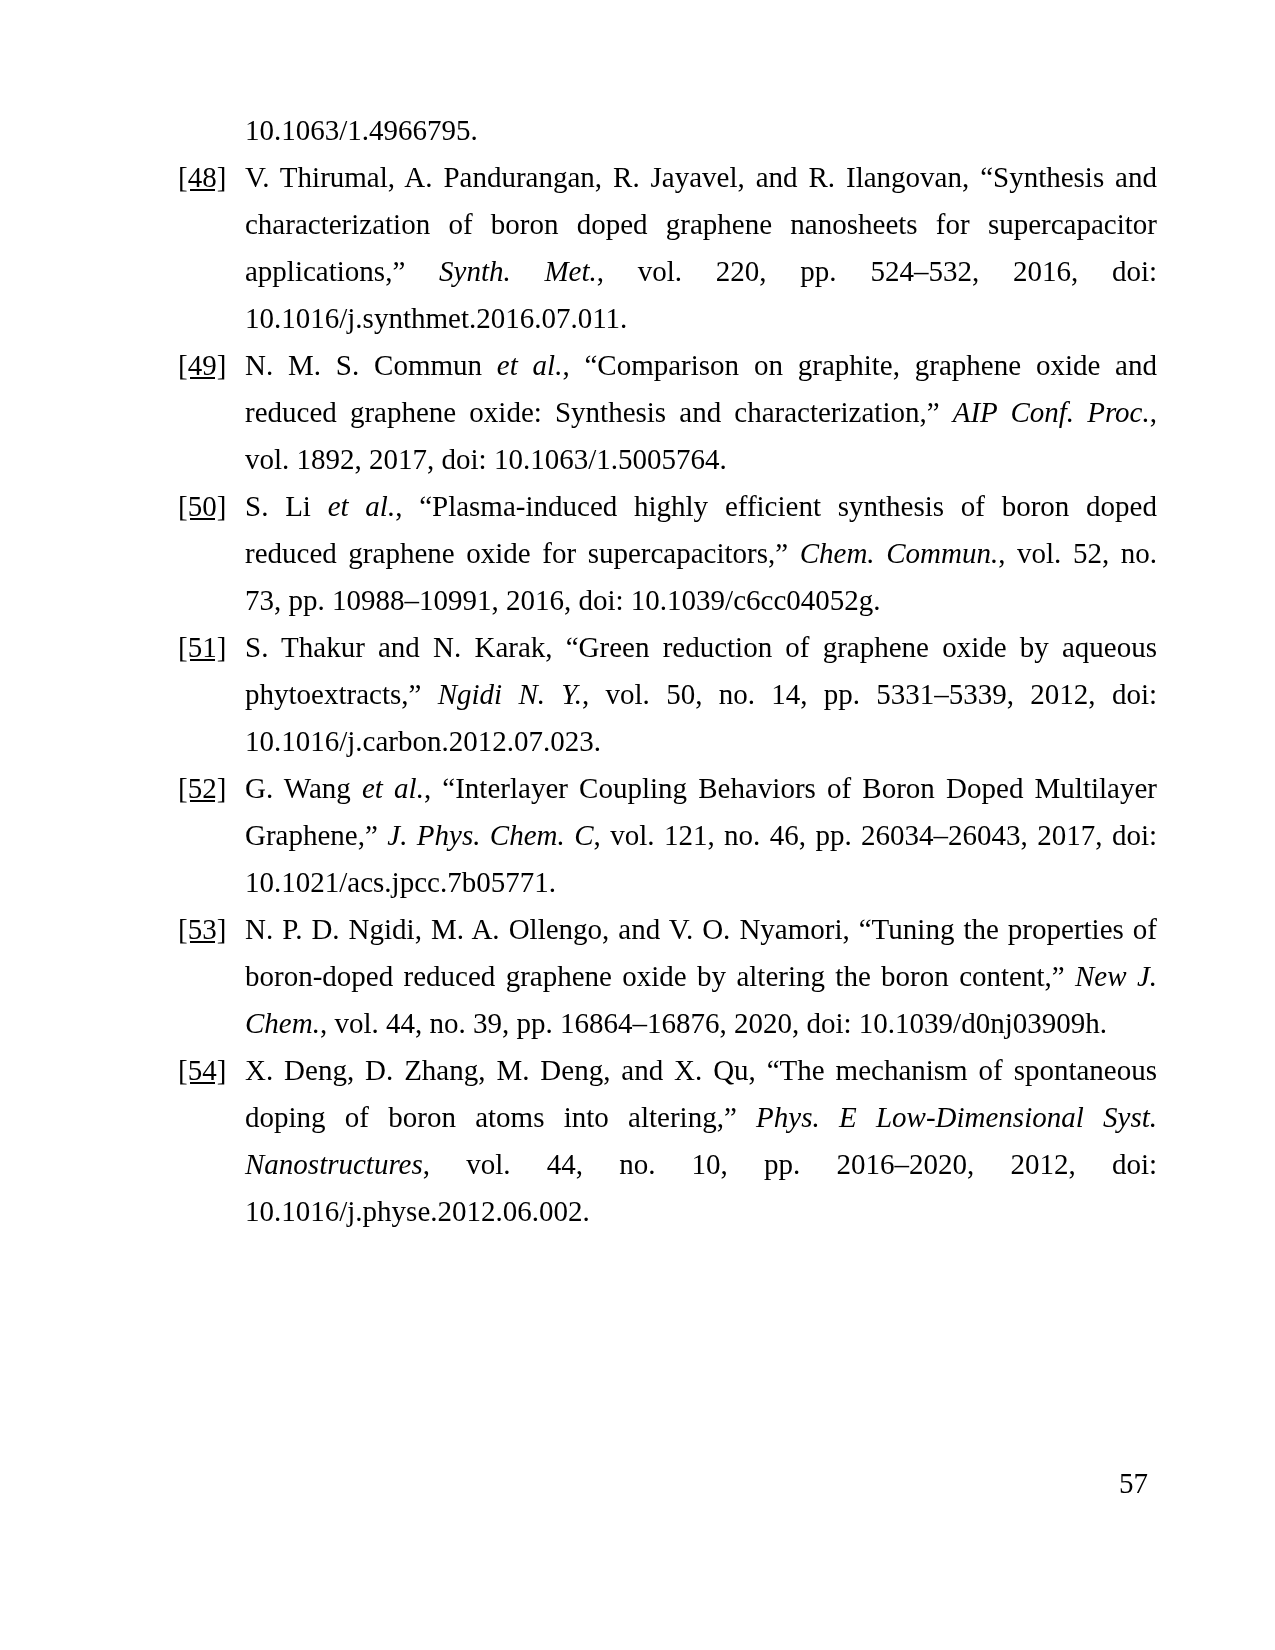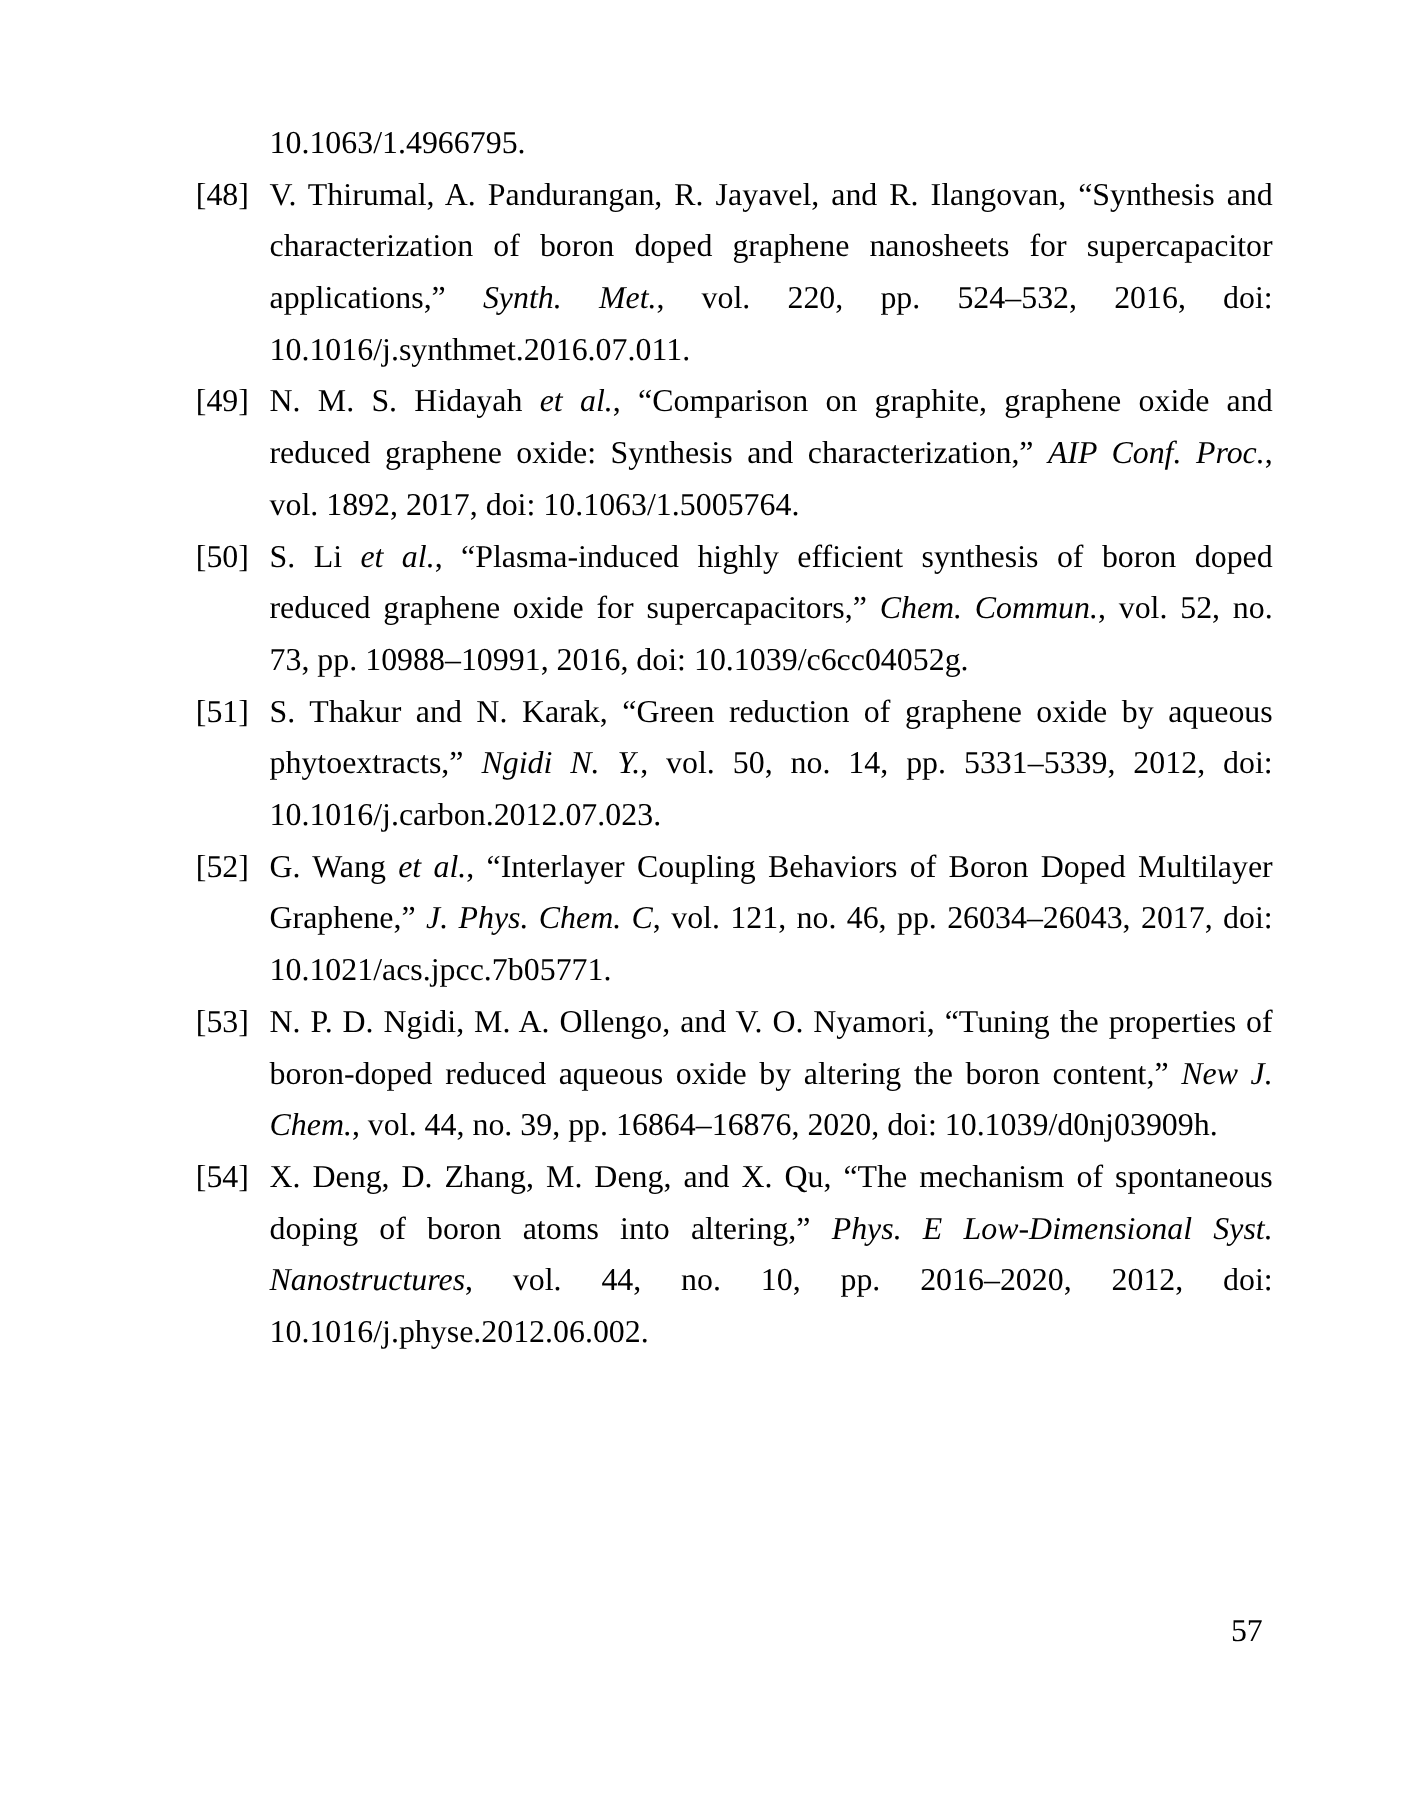--- a/index.html
+++ b/index.html
@@ -33,38 +33,39 @@
     padding-left: 67px;
     text-align: justify;
     font-size: 29px;
     line-height: 47px;
   }
   .ref .num {
     position: absolute;
     left: 0;
     top: 0;
     white-space: nowrap;
+    text-decoration: underline;
   }
   .pageno {
     position: absolute;
     left: 1119px;
     top: 1467px;
     font-size: 29px;
     line-height: 33px;
     text-align: right;
   }
 </style>
 </head>
 <body>
 
 <div class="page">
   <div class="refs" id="references-list">
       <div class="ref"><span><span>10.1063/1.4966795.</span></span></div>
       <div class="ref"><span class="num">[48]</span><span><span>V. Thirumal, A. Pandurangan, R. Jayavel, and R. Ilangovan, “Synthesis and characterization of boron doped graphene nanosheets for supercapacitor applications,” </span><i>Synth. Met.</i><span>, vol. 220, pp. 524–532, 2016, doi: 10.1016/j.synthmet.2016.07.011.</span></span></div>
-      <div class="ref"><span class="num">[49]</span><span><span>N. M. S. Hidayah </span><i>et al.</i><span>, “Comparison on graphite, graphene oxide and reduced graphene oxide: Synthesis and characterization,” </span><i>AIP Conf. Proc.</i><span>, vol. 1892, 2017, doi: 10.1063/1.5005764.</span></span></div>
+      <div class="ref"><span class="num">[49]</span><span><span>N. M. S. Commun </span><i>et al.</i><span>, “Comparison on graphite, graphene oxide and reduced graphene oxide: Synthesis and characterization,” </span><i>AIP Conf. Proc.</i><span>, vol. 1892, 2017, doi: 10.1063/1.5005764.</span></span></div>
       <div class="ref"><span class="num">[50]</span><span><span>S. Li </span><i>et al.</i><span>, “Plasma-induced highly efficient synthesis of boron doped reduced graphene oxide for supercapacitors,” </span><i>Chem. Commun.</i><span>, vol. 52, no. 73, pp. 10988–10991, 2016, doi: 10.1039/c6cc04052g.</span></span></div>
       <div class="ref"><span class="num">[51]</span><span><span>S. Thakur and N. Karak, “Green reduction of graphene oxide by aqueous phytoextracts,” </span><i>Ngidi N. Y.</i><span>, vol. 50, no. 14, pp. 5331–5339, 2012, doi: 10.1016/j.carbon.2012.07.023.</span></span></div>
       <div class="ref"><span class="num">[52]</span><span><span>G. Wang </span><i>et al.</i><span>, “Interlayer Coupling Behaviors of Boron Doped Multilayer Graphene,” </span><i>J. Phys. Chem. C</i><span>, vol. 121, no. 46, pp. 26034–26043, 2017, doi: 10.1021/acs.jpcc.7b05771.</span></span></div>
-      <div class="ref"><span class="num">[53]</span><span><span>N. P. D. Ngidi, M. A. Ollengo, and V. O. Nyamori, “Tuning the properties of boron-doped reduced aqueous oxide by altering the boron content,” </span><i>New J. Chem.</i><span>, vol. 44, no. 39, pp. 16864–16876, 2020, doi: 10.1039/d0nj03909h.</span></span></div>
+      <div class="ref"><span class="num">[53]</span><span><span>N. P. D. Ngidi, M. A. Ollengo, and V. O. Nyamori, “Tuning the properties of boron-doped reduced graphene oxide by altering the boron content,” </span><i>New J. Chem.</i><span>, vol. 44, no. 39, pp. 16864–16876, 2020, doi: 10.1039/d0nj03909h.</span></span></div>
       <div class="ref"><span class="num">[54]</span><span><span>X. Deng, D. Zhang, M. Deng, and X. Qu, “The mechanism of spontaneous doping of boron atoms into altering,” </span><i>Phys. E Low-Dimensional Syst. Nanostructures</i><span>, vol. 44, no. 10, pp. 2016–2020, 2012, doi: 10.1016/j.physe.2012.06.002.</span></span></div>
     </div>
   <div class="pageno">57</div>
 </div>
 
 </body></html>

